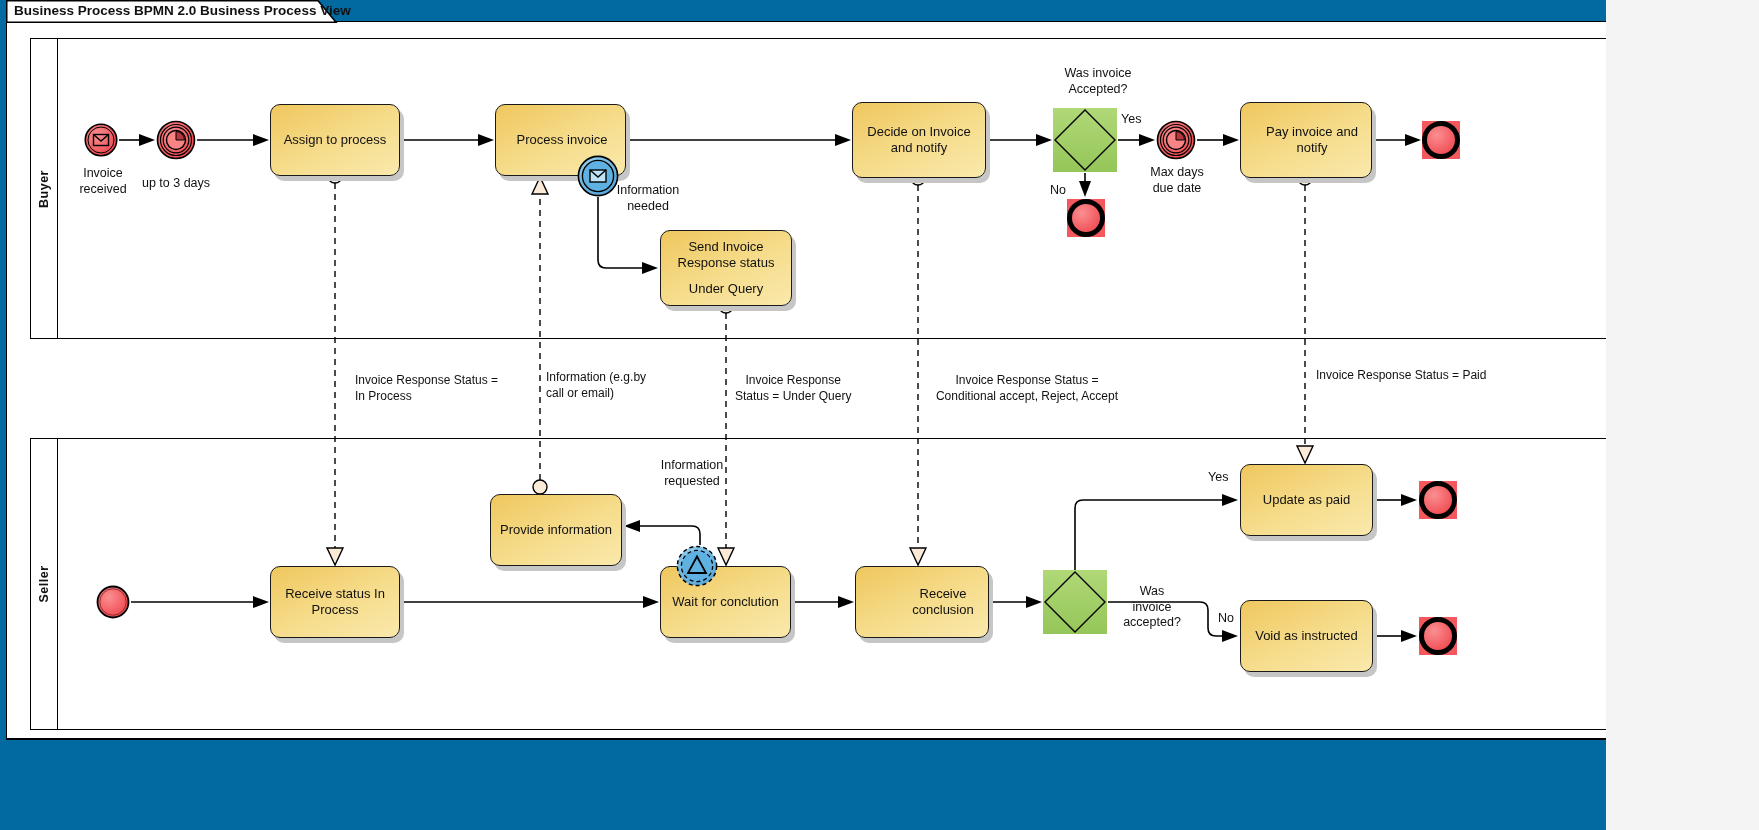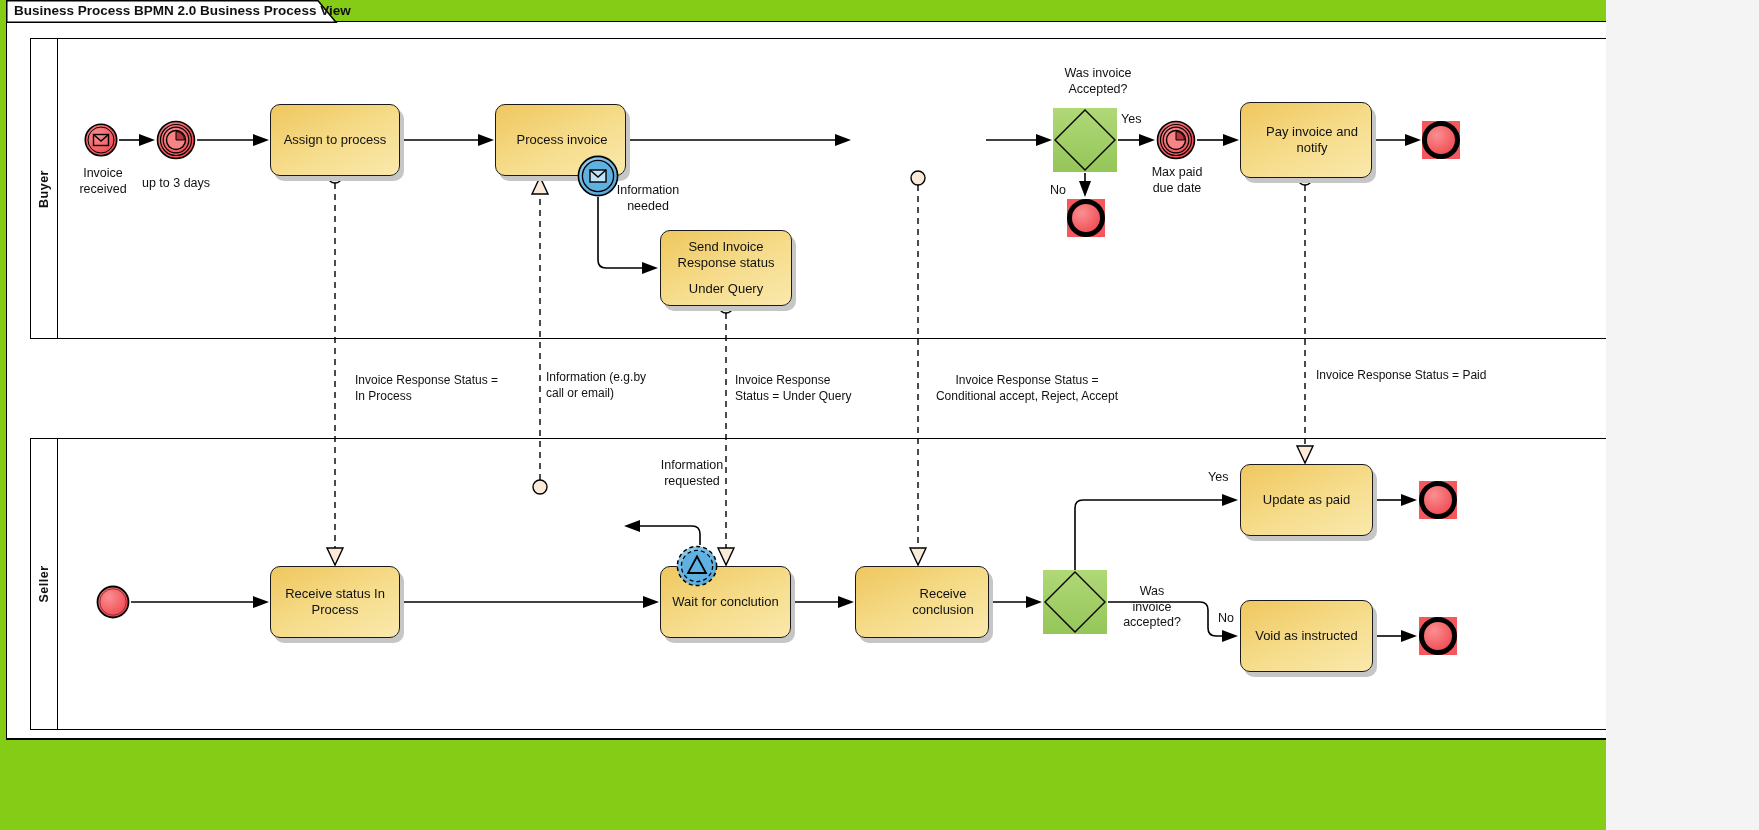--- a/index.html
+++ b/index.html
@@ -1,17 +1,17 @@
 <!DOCTYPE html>
 <html><head>
 <meta charset="utf-8">
 <style>
   html,body{margin:0;padding:0;background:#f4f4f4;}
   .canvas{
-    position:relative;width:1606px;height:830px;background:#84cc16;
+    position:relative;width:1606px;height:830px;background:#0369a1;
     font-family:"Liberation Sans","DejaVu Sans",sans-serif;color:#111;
     overflow:hidden;
   }
   .frame{
     position:absolute;left:6px;top:21px;width:1745px;height:716px;
     border:1.5px solid #000;border-bottom-width:2.5px;background:#fff;
   }
   .title-tab{position:absolute;left:6px;top:0;width:336px;height:23px;}
   .title-tab svg{position:absolute;left:0;top:0;}
   .title-tab .tab-text{
@@ -187,20 +187,24 @@
   </div>
   <div class="node-label" style="left:604px;top:183px;width:88px;">Information
 needed</div>
 
   <div class="task" style="left:660px;top:230px;width:132px;height:76px;gap:6px;">
     <span style="white-space:pre-line;">Send Invoice
 Response status</span>
     <span style="margin-top:3px;">Under Query</span>
   </div>
 
+  <div class="task" style="left:852px;top:102px;width:134px;height:76px;">
+    <span style="white-space:pre-line;">Decide on Invoice
+and notify</span>
+  </div>
 
   <div class="gateway" style="left:1053px;top:108px;">
     <svg width="64" height="64">
       <polygon points="32,2 62,32 32,62 2,32" fill="none" stroke="#000" stroke-width="1.4"></polygon>
     </svg>
   </div>
   <div class="node-label" style="left:1045px;top:66px;width:106px;">Was invoice
 Accepted?</div>
   <div class="tag" style="left:1121px;top:112px;">Yes</div>
   <div class="tag" style="left:1050px;top:183px;">No</div>
@@ -214,57 +218,60 @@
 
   <div class="evt" style="left:1156px;top:120px;">
     <svg width="40" height="40">
       <circle cx="20" cy="20" r="18.5" fill="url(#rg)" stroke="#000" stroke-width="1.6"></circle>
       <circle cx="20" cy="20" r="15.5" fill="none" stroke="#000" stroke-width="1.2"></circle>
       <circle cx="20" cy="20" r="12.8" fill="none" stroke="#000" stroke-width="1.2"></circle>
       <circle cx="20" cy="20" r="9.5" fill="#f98486" stroke="#000" stroke-width="1.4"></circle>
       <path d="M20,20 L20,11.5 A8.5,8.5 0 0 1 28.5,20 Z" fill="#b5373d" stroke="#000" stroke-width="1"></path>
     </svg>
   </div>
-  <div class="node-label" style="left:1132px;top:165px;width:90px;">Max paid
+  <div class="node-label" style="left:1132px;top:165px;width:90px;">Max days
 due date</div>
 
   <div class="task" style="left:1240px;top:102px;width:132px;height:76px;">
     <span style="white-space:pre-line;margin-left:12px;">Pay invoice and
 notify</span>
   </div>
 
   <div class="evt" style="left:1420px;top:119px;">
     <svg width="42" height="42">
       <rect x="2" y="2" width="38" height="38" fill="#f4575c"></rect>
       <circle cx="21" cy="21" r="16.5" fill="url(#rg)" stroke="#000" stroke-width="5"></circle>
     </svg>
   </div>
 
   <div class="flow-label" style="left:355px;top:373px;">Invoice Response Status =
 In Process</div>
   <div class="flow-label" style="left:546px;top:370px;">Information (e.g.by
 call or email)</div>
-  <div class="flow-label" style="left:735px;top:373px;">Invoice Response
+  <div class="flow-label" style="left:735px;top:373px;text-align:center;">Invoice Response
 Status = Under Query</div>
   <div class="flow-label center" style="left:922px;top:373px;width:210px;">Invoice Response Status =
 Conditional accept, Reject, Accept</div>
   <div class="flow-label" style="left:1316px;top:368px;">Invoice Response Status = Paid</div>
 
   <div class="evt" style="left:96px;top:585px;">
     <svg width="34" height="34">
       <circle cx="17" cy="17" r="15.5" fill="url(#rg)" stroke="#000" stroke-width="1.8"></circle>
       <circle cx="17" cy="17" r="13.2" fill="none" stroke="#7d1f24" stroke-width="0.8"></circle>
     </svg>
   </div>
 
   <div class="task" style="left:270px;top:566px;width:130px;height:72px;align-items:center;">
     <span style="white-space:pre-line;">Receive status In
 Process</span>
   </div>
 
+  <div class="task" style="left:490px;top:494px;width:132px;height:72px;">
+    <span>Provide information</span>
+  </div>
 
   <div class="node-label" style="left:644px;top:458px;width:96px;">Information
 requested</div>
 
   <div class="task" style="left:660px;top:566px;width:131px;height:72px;">
     <span>Wait for conclution</span>
   </div>
 
   <div class="evt" style="left:676px;top:545px;">
     <svg width="42" height="42">

